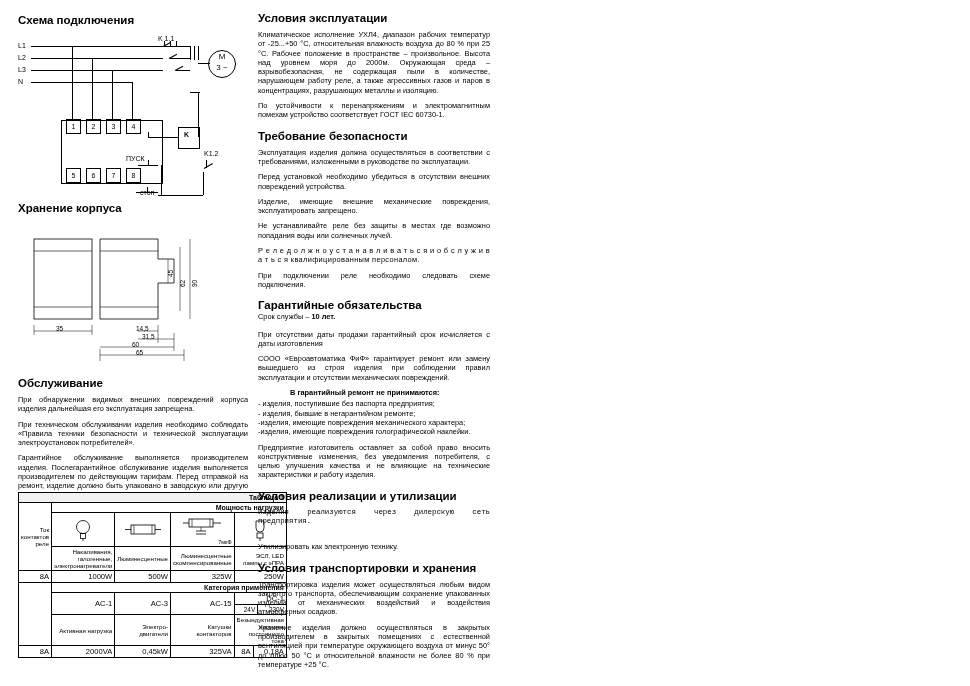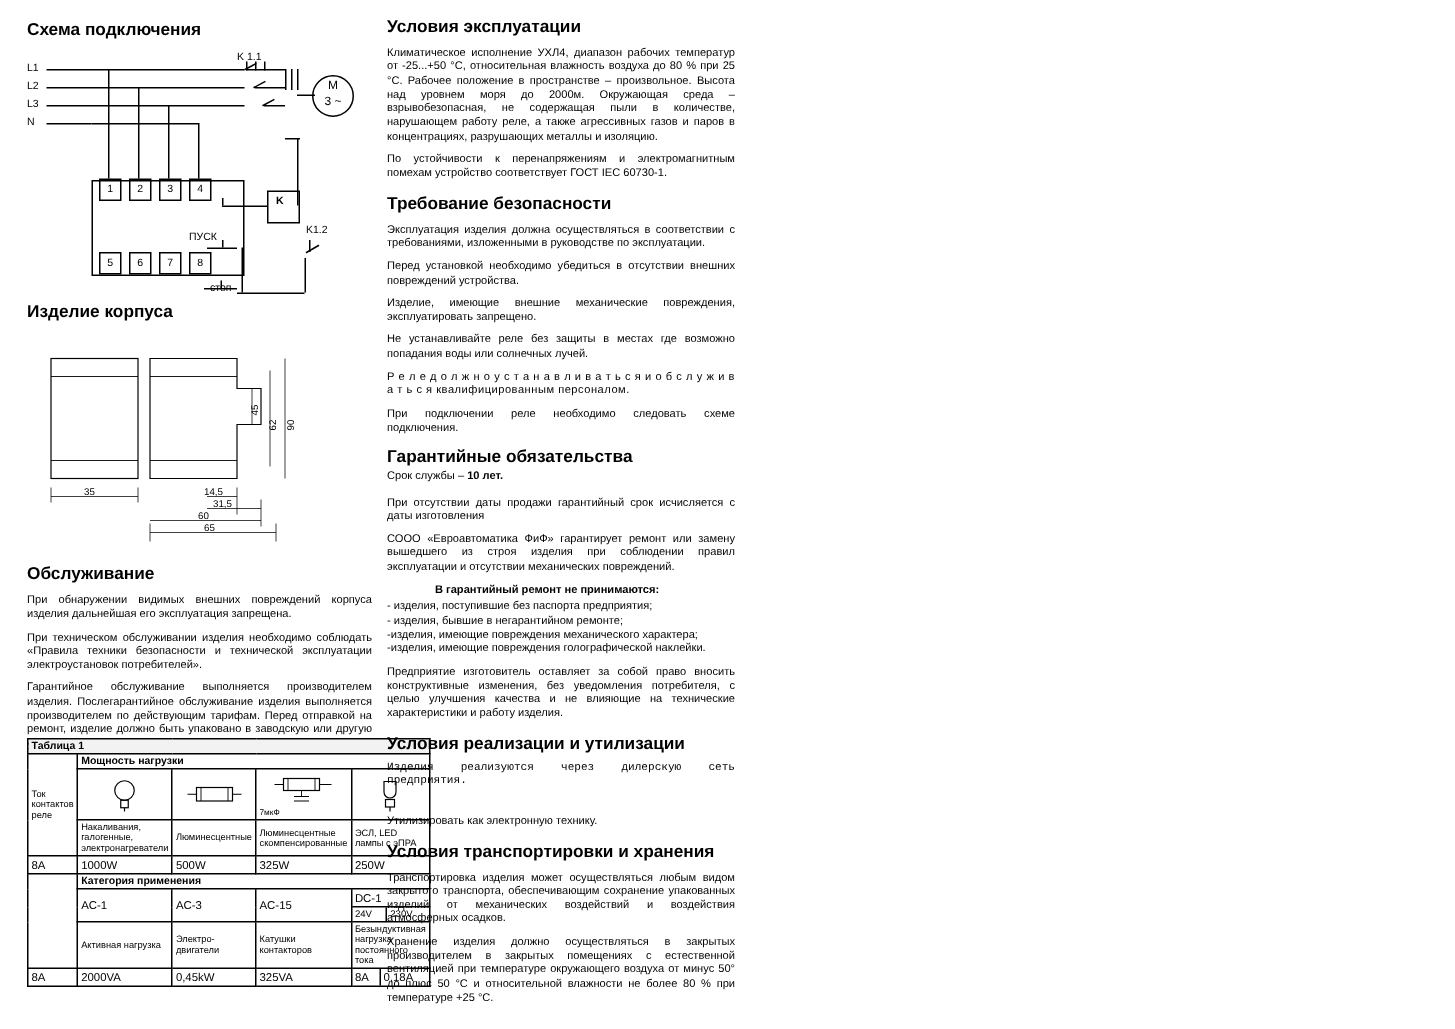--- a/index.html
+++ b/index.html
@@ -20,21 +20,21 @@
   .box{position:absolute;border:1px solid #000;}
   .term{position:absolute;border:1px solid #000;width:13px;height:13px;font-size:7px;text-align:center;line-height:13px;}
   .motor{position:absolute;width:26px;height:26px;border:1px solid #000;border-radius:50%;font-size:8px;text-align:center;}
   .motor span{display:block;line-height:11px;}
   
   .dims{position:relative;width:232px;height:150px;margin-top:6px;}
   .dims .lbl{font-size:6.5px;}
   .rot{transform:rotate(-90deg);transform-origin:left top;}
   
   table.t1{border-collapse:collapse;width:222px;font-size:6.4px;margin-top:4px;}
-  table.t1 td,table.t1 th{border:1px solid #000;padding:1px 2px;text-align:left;vertical-align:middle;}
+  table.t1 td,table.t1 th{border:1px solid #000;padding:1px 2px;text-align:right;vertical-align:middle;}
   table.t1 .hdr{font-weight:bold;font-size:7px;background:#f2f2f2;}
   .cap{font-size:6.2px;line-height:7px;}
   .big{font-size:7.6px;}
   .lampcell{height:34px;}
   .outerbox{position:absolute;left:18px;top:488px;width:224px;}
   .svgicon{display:block;margin:0 auto;}
 </style>
 </head>
 <body>
 
@@ -110,21 +110,21 @@
       <span class="lbl" style="left:122px;top:157px;">стоп</span>
       <div class="ln hline" style="left:120px;top:133px;width:20px;"></div>
       <div class="ln vline" style="left:130px;top:128px;height:5px;"></div>
       <div class="ln hline" style="left:118px;top:160px;width:22px;"></div>
       <div class="ln vline" style="left:129px;top:155px;height:5px;"></div>
       <div class="ln vline" style="left:143px;top:133px;height:30px;"></div>
       <div class="ln hline" style="left:140px;top:163px;width:45px;"></div>
       <div class="ln vline" style="left:185px;top:140px;height:23px;"></div>
     </div>
 
-    <h2 class="sec" style="margin-top:10px;">Изделие корпуса</h2>
+    <h2 class="sec" style="margin-top:10px;">Хранение корпуса</h2>
 
     <div class="dims">
       <svg width="232" height="150" viewBox="0 0 232 150" class="svgicon">
 
         <rect x="16" y="18" width="58" height="80" fill="none" stroke="#000" stroke-width="0.8"></rect>
         <line x1="16" y1="30" x2="74" y2="30" stroke="#000" stroke-width="0.6"></line>
         <line x1="16" y1="86" x2="74" y2="86" stroke="#000" stroke-width="0.6"></line>
 
         <path d="M82 18 L140 18 L140 38 L156 38 L156 62 L140 62 L140 98 L82 98 Z" fill="none" stroke="#000" stroke-width="0.8"></path>
         <line x1="82" y1="30" x2="140" y2="30" stroke="#000" stroke-width="0.6"></line>

